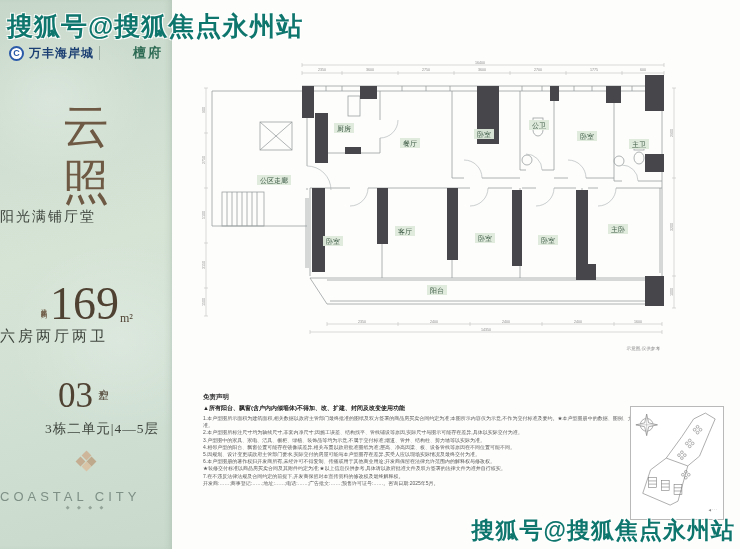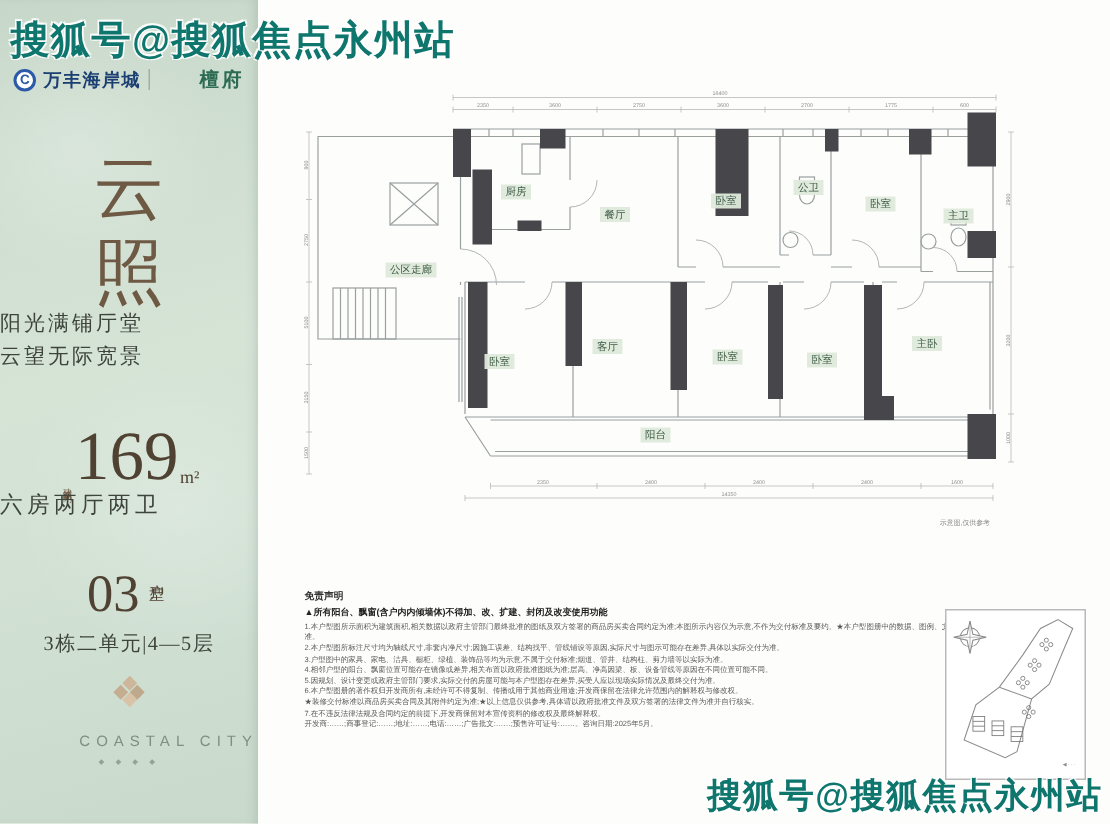--- a/index.html
+++ b/index.html
@@ -21,41 +21,41 @@
     font-size:9px; font-weight:bold; display:flex; align-items:center; justify-content:center; background:#fff; }
   .brand-name { font-size:12px; font-weight:bold; color:#1b3f72; letter-spacing:1px; }
   .brand-divider { width:1px; height:14px; background:#9fb0a5; }
   .brand-sub { font-size:13px; color:#2e6b55; font-family:"Liberation Serif", serif; font-weight:bold; letter-spacing:2px;margin-left:28px; }
 
   .big-title { position:absolute; top:98px; left:0; width:172px; text-align:center;
     font-family:"Liberation Serif", serif; color:#6e5a44; font-size:47px; line-height:56px; font-weight:400; }
   .tagline { position:absolute; top:206px; left:0; width:172px; 
     font-family:"Liberation Serif", serif; color:#3e443c; font-size:14px; line-height:22px; letter-spacing:2px; }
 
-  .area-row { position:absolute; top:281px; left:0; width:172px; display:flex; align-items:flex-end; justify-content:center; }
+  .area-row { position:absolute; top:281px; left:0; width:172px; display:flex; align-items:center; justify-content:center; }
   .area-prefix { writing-mode:vertical-rl; font-size:6px; color:#6e5a44; letter-spacing:1px; margin:6px 2px 0 0; }
   .area-value { font-family:"Liberation Serif", serif; font-size:46px; line-height:44px; color:#4f4233; }
   .area-unit { font-family:"Liberation Serif", serif; font-size:12px; color:#4f4233; margin-top:30px; margin-left:1px; }
   .area-layout { position:absolute; top:327px; left:0; width:172px; 
     font-family:"Liberation Serif", serif; font-size:15px; letter-spacing:3px; color:#3e443c; }
 
   .unit-row { position:absolute; top:378px; left:0; width:168px; display:flex; justify-content:center; align-items:flex-start; }
   .unit-number { font-family:"Liberation Serif", serif; font-size:35px; line-height:36px; color:#4f4233; }
   .unit-suffix { writing-mode:vertical-rl; font-size:10px; color:#4f4233; margin:3px 0 0 3px; letter-spacing:1px; }
-  .unit-building { position:absolute; top:420px; left:0; width:172px; text-align:center;
+  .unit-building { position:absolute; top:420px; left:16px; width:172px; text-align:center;
     font-family:"Liberation Serif", serif; font-size:13.5px; letter-spacing:1px; color:#3e443c; }
 
   .ornament { position:absolute; top:452px; left:77px; width:18px; height:18px; }
   .ornament i { position:absolute; width:7px; height:7px; transform:rotate(45deg); }
   .ornament i:nth-child(1){ left:5.5px; top:0; background:#cdb69a; }
   .ornament i:nth-child(2){ left:11px; top:5.5px; background:#bfa98c; }
   .ornament i:nth-child(3){ left:5.5px; top:11px; background:#d8c3a6; }
   .ornament i:nth-child(4){ left:0; top:5.5px; background:#c4ad90; }
-  .coastal { position:absolute; top:489px; left:0; width:172px; text-align:right;
-    font-size:10px; letter-spacing:4px; color:#7e9086; }
+  .coastal { position:absolute; top:489px; left:0; width:172px; text-align:left;
+    font-size:13px; letter-spacing:4px; color:#7e9086; }
   .mini-diamonds { position:absolute; top:504px; left:0; width:172px; text-align:center; font-size:5px; letter-spacing:3px; color:#93a398; }
 
   
   .watermark { position:absolute; font-weight:bold; color:#0f766e; z-index:9; white-space:nowrap;
     text-shadow:1px 1px 0 rgba(255,255,255,.9), -1px -1px 0 rgba(255,255,255,.9), 1px -1px 0 rgba(255,255,255,.7), -1px 1px 0 rgba(255,255,255,.7); }
   #wm-top { left:7px; top:9px; font-size:26px; letter-spacing:1px; }
   #wm-bottom { right:5px; bottom:3px; font-size:23px; letter-spacing:1px; }
 
   
   #plan { position:absolute; left:202px; top:58px; width:510px; height:335px; }
@@ -88,21 +88,20 @@
       <span class="brand-sub">檀府</span>
     </div>
 
     <div class="big-title">
       <div>云</div>
       <div>照</div>
     </div>
 
     <div class="tagline">
       <div>阳光满铺厅堂</div>
-      <div>云望无际宽景</div>
     </div>
 
     <div class="area-row">
       <span class="area-prefix">建筑面积约</span>
       <span class="area-value">169</span>
       <span class="area-unit">m²</span>
     </div>
     <div class="area-layout">六房两厅两卫</div>
 
     <div class="unit-row">

